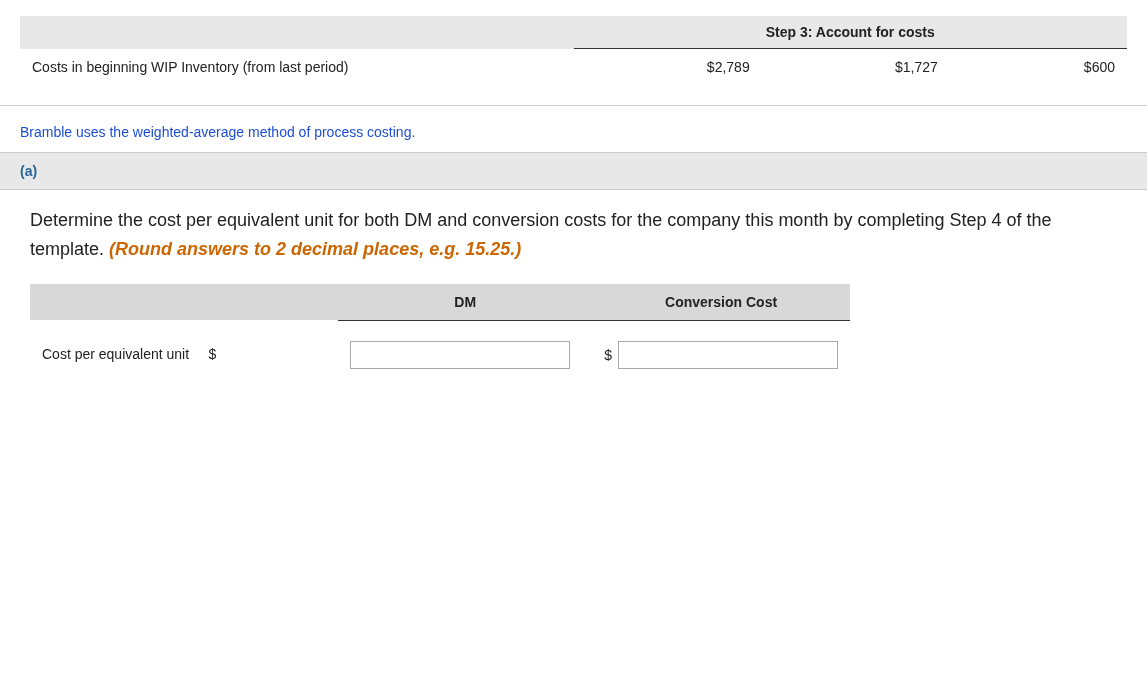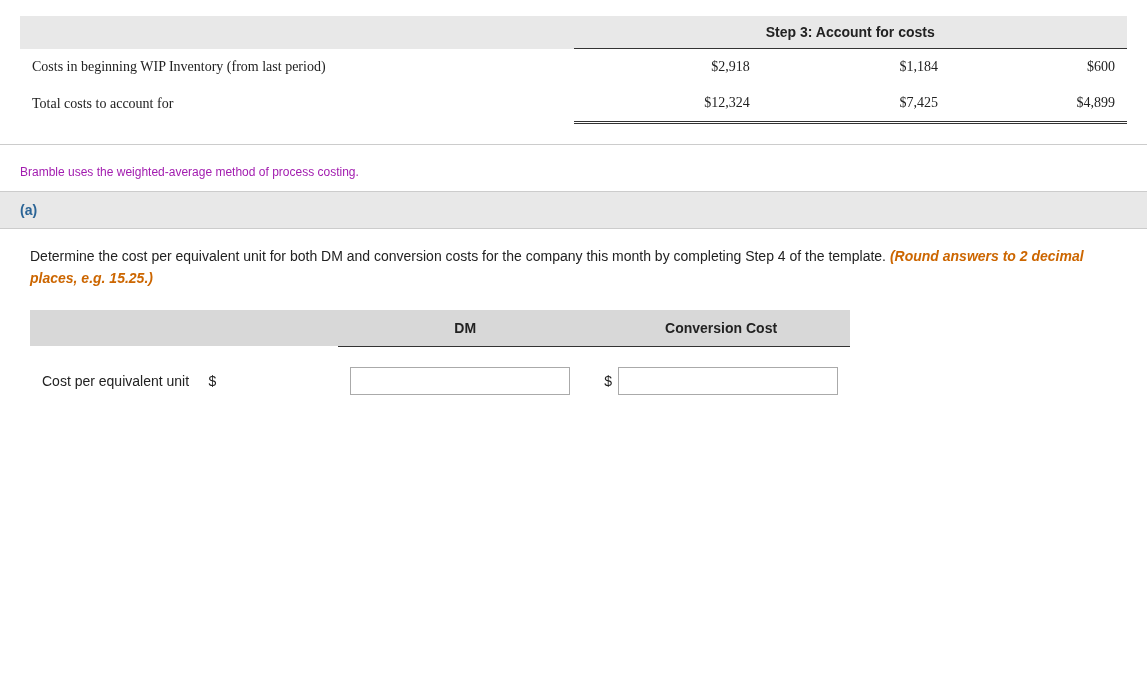--- a/index.html
+++ b/index.html
@@ -51,21 +51,20 @@
       text-align: center !important;
       background: #e8e8e8;
       font-weight: bold;
       font-size: 15px;
       padding: 10px 12px;
     }
 
     .cost-table tbody tr td {
       padding: 10px 12px;
       border: none;
-      font-family: Liberation Serif, serif;
     }
 
     .cost-table tbody tr td:not(:first-child) {
       text-align: right;
     }
 
     .cost-table tbody tr:first-child td {
       border-top: none;
     }
 
@@ -108,22 +107,22 @@
     }
 
     
     .note-section {
       padding: 18px 20px 12px 20px;
       border-top: 1px solid #ccc;
       background: #ffffff;
     }
 
     .note-text {
-      font-size: 12px;
-      color: #a21caf;
+      font-size: 14px;
+      color: #1d4ed8;
     }
 
     
     .section-a-header {
       background: #e8e8e8;
       padding: 10px 20px;
       border-top: 1px solid #ccc;
     }
 
     .section-a-label {
@@ -133,21 +132,21 @@
     }
 
     
     .section-a-content {
       padding: 16px 30px 24px 30px;
       background: #ffffff;
       border-top: 1px solid #ccc;
     }
 
     .instruction-text {
-      font-size: 14px;
+      font-size: 18px;
       color: #222;
       line-height: 1.6;
       margin-bottom: 20px;
     }
 
     .instruction-highlight {
       color: #cc6600;
       font-style: italic;
       font-weight: bold;
     }
@@ -232,29 +231,23 @@
     <table class="cost-table">
       <thead>
         <tr class="step-header-row">
           <th class="col-label"></th>
           <th colspan="3">Step 3: Account for costs</th>
         </tr>
       </thead>
       <tbody>
         <tr class="row-beginning">
           <td class="col-label">Costs in beginning WIP Inventory (from last period)</td>
-          <td class="col-total">$2,918</td>
-          <td class="col-dm">$1,184</td>
+          <td class="col-total">$2,789</td>
+          <td class="col-dm">$1,727</td>
           <td class="col-conversion">$600</td>
-        </tr>
-        <tr class="row-total">
-          <td class="col-label">Total costs to account for</td>
-          <td class="col-total double-underline">$12,324</td>
-          <td class="col-dm double-underline">$7,425</td>
-          <td class="col-conversion double-underline">$4,899</td>
         </tr>
       </tbody>
     </table>
   </div>
 
   <div class="note-section">
     <span class="note-text">Bramble uses the weighted-average method of process costing.</span>
   </div>
 
   <div class="section-a-header">

